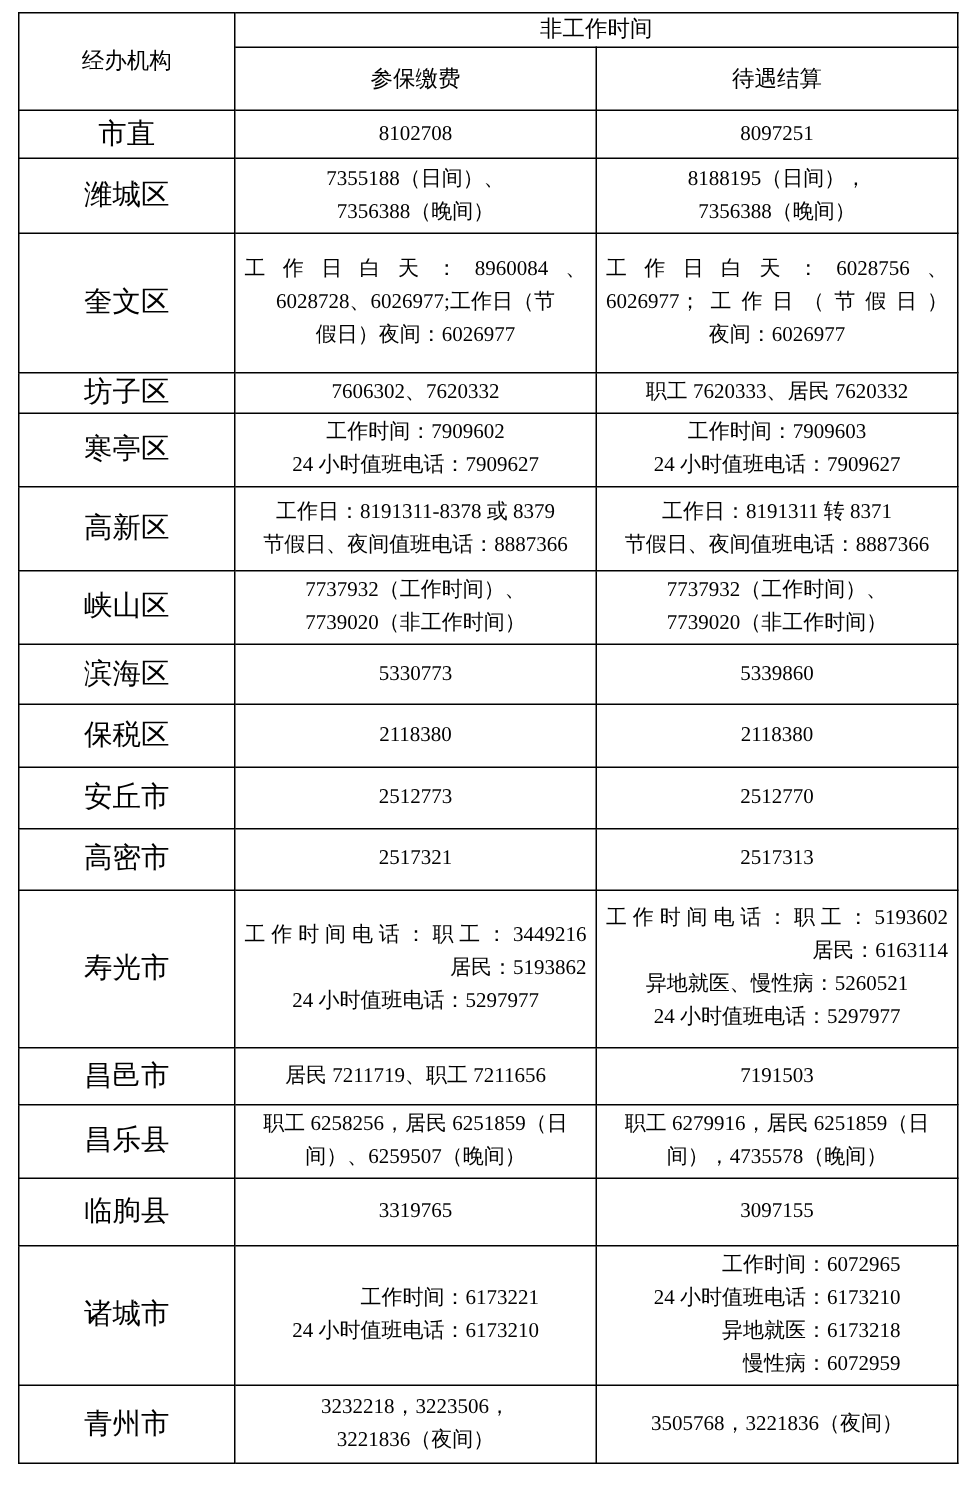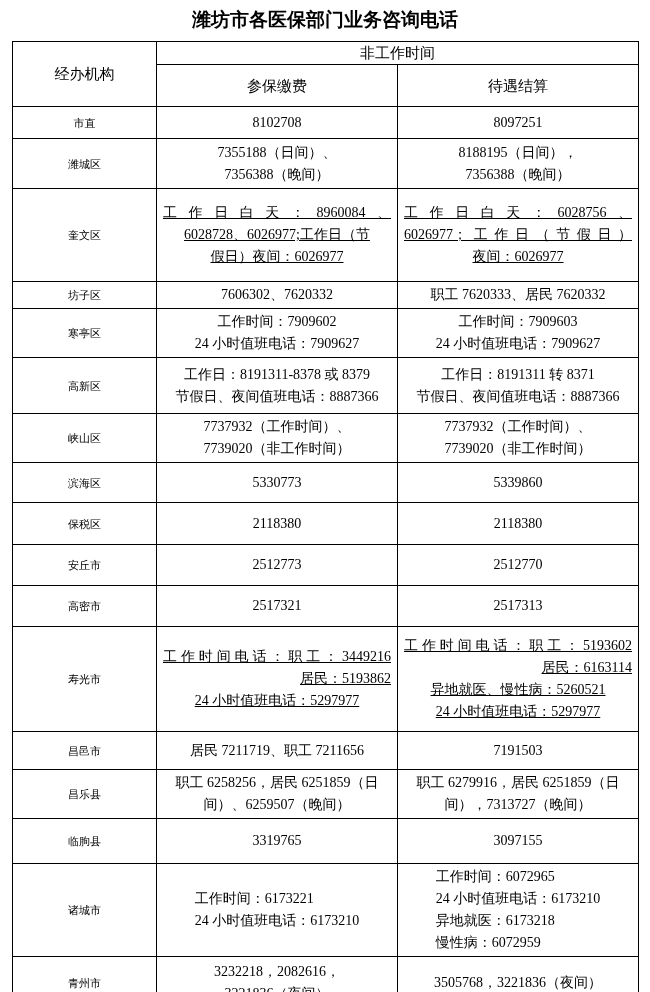--- a/index.html
+++ b/index.html
@@ -39,37 +39,36 @@
     overflow: hidden;
   }
   .tbl th {
     font-weight: normal;
     text-align: center;
     font-size: 15px;
     padding: 0 4px;
   }
   td.org {
     text-align: center;
-    font-size: 11px;
+    font-size: 19px;
     padding: 0 20px;
   }
   td.cell { text-align: center; }
-  td.cell.al { text-align: left; text-decoration: underline; }
+  td.cell.al { text-align: left; }
   .ln { display: block; }
   .ln.jl { text-align: justify; text-align-last: justify; }
   .ln.ar { text-align: right; }
   .ln.al { text-align: center; }
   .ln.ac { text-align: center; }
-  .blk { display: inline-block; text-align: left; vertical-align: middle; font-family: Liberation Serif, serif; }
+  .blk { display: inline-block; text-align: right; vertical-align: middle; font-family: Liberation Serif, serif; }
 </style>
 </head>
 <body>
 
 <div class="page">
-  <h1 class="title">潍坊市各医保部门业务咨询电话</h1>
 
   <table class="tbl">
     <colgroup>
       <col style="width:144px">
       <col style="width:241px">
       <col style="width:241px">
     </colgroup>
     <thead>
       <tr style="height:23px">
         <th rowspan="2">经办机构</th>
@@ -230,21 +229,21 @@
       </tr>
 
       <tr style="height:46px">
         <td class="org">昌乐县</td>
         <td class="cell">
           <span class="ln">职工 6258256，居民 6251859（日</span>
           <span class="ln">间）、6259507（晚间）</span>
         </td>
         <td class="cell">
           <span class="ln">职工 6279916，居民 6251859（日</span>
-          <span class="ln">间），7313727（晚间）</span>
+          <span class="ln">间），4735578（晚间）</span>
         </td>
       </tr>
 
       <tr style="height:45px">
         <td class="org">临朐县</td>
         <td class="cell">
             <span class="ln">3319765</span>
           </td>
         <td class="cell">
             <span class="ln">3097155</span>
@@ -265,21 +264,21 @@
             <span class="ln">24 小时值班电话：6173210</span>
             <span class="ln">异地就医：6173218</span>
             <span class="ln">慢性病：6072959</span>
           </span>
         </td>
       </tr>
 
       <tr style="height:52px">
         <td class="org">青州市</td>
         <td class="cell">
-          <span class="ln">3232218，2082616，</span>
+          <span class="ln">3232218，3223506，</span>
           <span class="ln">3221836（夜间）</span>
         </td>
         <td class="cell">
           <span class="ln">3505768，3221836（夜间）</span>
         </td>
       </tr>
 
     </tbody>
   </table>
 </div>

